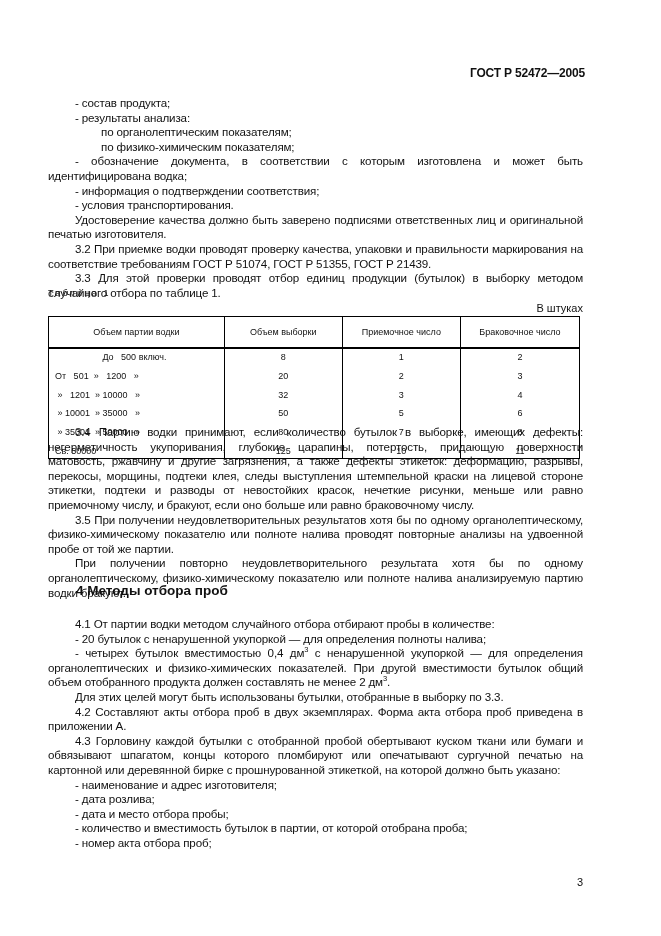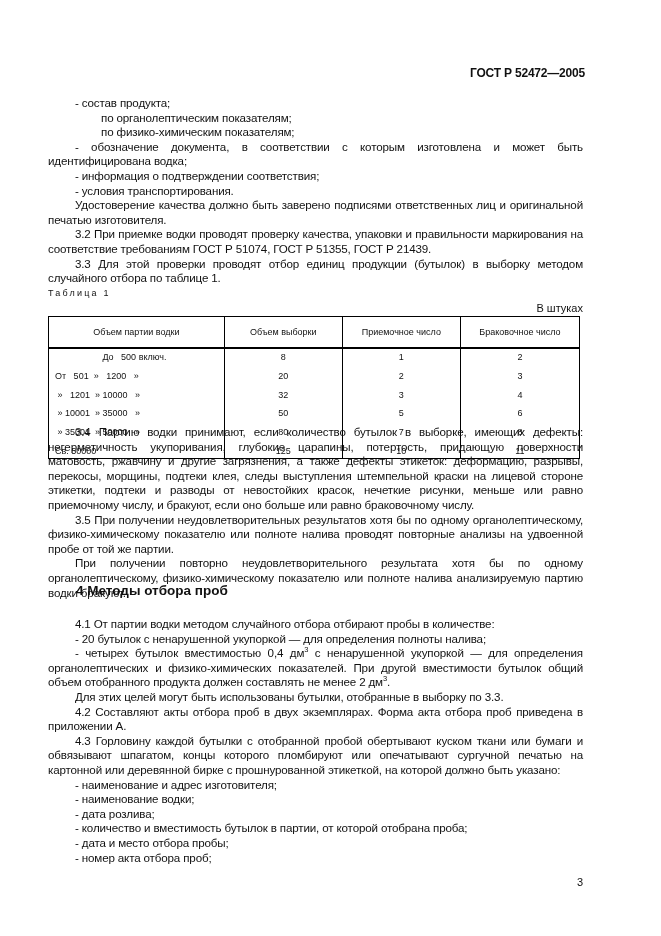--- a/index.html
+++ b/index.html
@@ -31,20 +31,21 @@
 </style>
 </head>
 <body>
 
 <div class="page">
 
   <div class="std-code">ГОСТ Р 52472—2005</div>
 
   <div class="text" style="top:96px;">
     <p class="li">- состав продукта;</p>
+    <p class="li">- результаты анализа:</p>
     <p class="li2">по органолептическим показателям;</p>
     <p class="li2">по физико-химическим показателям;</p>
     <p class="p ind">- обозначение документа, в соответствии с которым изготовлена и может быть идентифицирована водка;</p>
     <p class="li">- информация о подтверждении соответствия;</p>
     <p class="li">- условия транспортирования.</p>
     <p class="p ind">Удостоверение качества должно быть заверено подписями ответственных лиц и оригинальной печатью изготовителя.</p>
     <p class="p ind">3.2  При приемке водки проводят проверку качества, упаковки и правильности маркирования на соответствие требованиям ГОСТ Р 51074, ГОСТ Р 51355, ГОСТ Р 21439.</p>
     <p class="p ind">3.3  Для этой проверки проводят отбор единиц продукции (бутылок) в выборку методом случайного отбора по таблице 1.</p>
   </div>
 
@@ -115,21 +116,20 @@
   <div class="section-title">4  Методы отбора проб</div>
 
   <div class="text" style="top:617px;">
     <p class="p ind">4.1  От партии водки методом случайного отбора отбирают пробы в количестве:</p>
     <p class="li">- 20 бутылок с ненарушенной укупоркой — для определения полноты налива;</p>
     <p class="p ind"><span>- четырех бутылок вместимостью 0,4 дм</span><sup>3</sup><span> с ненарушенной укупоркой — для определения органолептических и физико-химических показателей. При другой вместимости бутылок общий объем отобранного продукта должен составлять не менее 2 дм</span><sup>3</sup><span>.</span></p>
     <p class="p ind">Для этих целей могут быть использованы бутылки, отобранные в выборку по 3.3.</p>
     <p class="p ind">4.2  Составляют акты отбора проб в двух экземплярах. Форма акта отбора проб приведена в приложении А.</p>
     <p class="p ind">4.3  Горловину каждой бутылки с отобранной пробой обертывают куском ткани или бумаги и обвязывают шпагатом, концы которого пломбируют или опечатывают сургучной печатью на картонной или деревянной бирке с прошнурованной этикеткой, на которой должно быть указано:</p>
     <p class="li">- наименование и адрес изготовителя;</p>
-    <p class="li">- наименование водки;</p>
     <p class="li">- дата розлива;</p>
+    <p class="li">- дата и место отбора пробы;</p>
     <p class="li">- количество и вместимость бутылок в партии, от которой отобрана проба;</p>
-    <p class="li">- дата и место отбора пробы;</p>
     <p class="li">- номер акта отбора проб;</p>
   </div>
 
   <div class="page-num">3</div>
 </div>
 
 </body></html>

